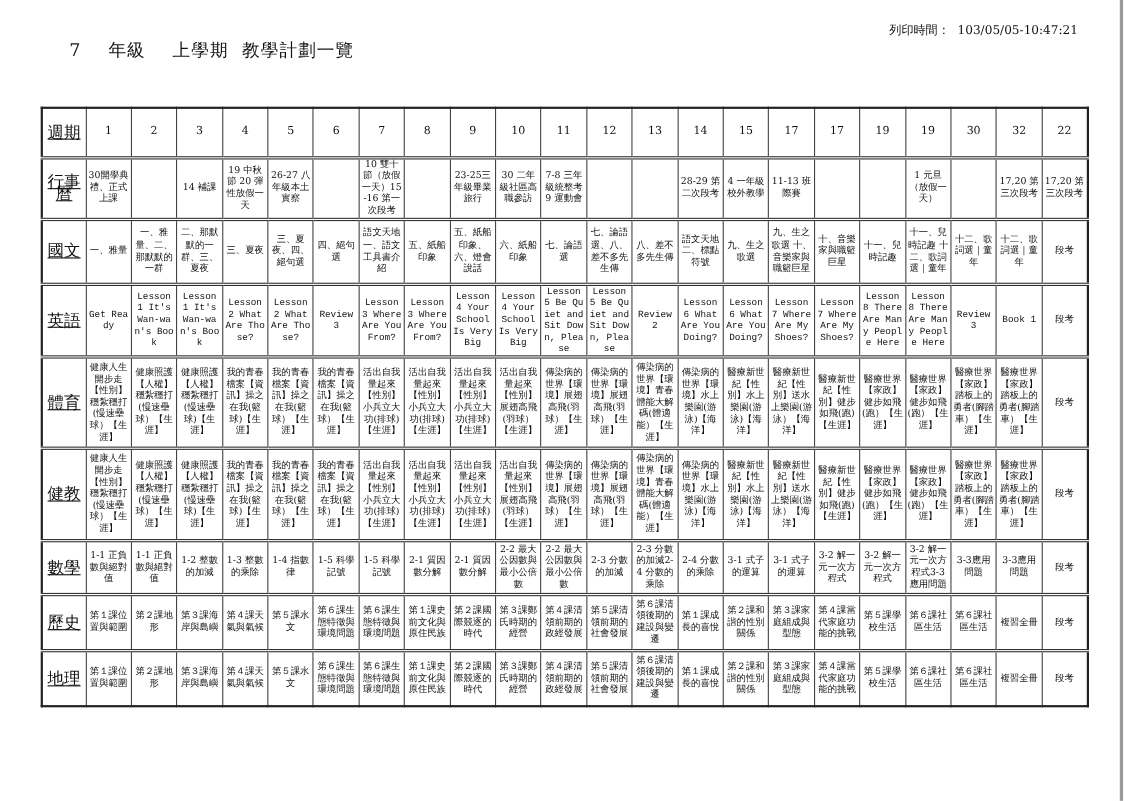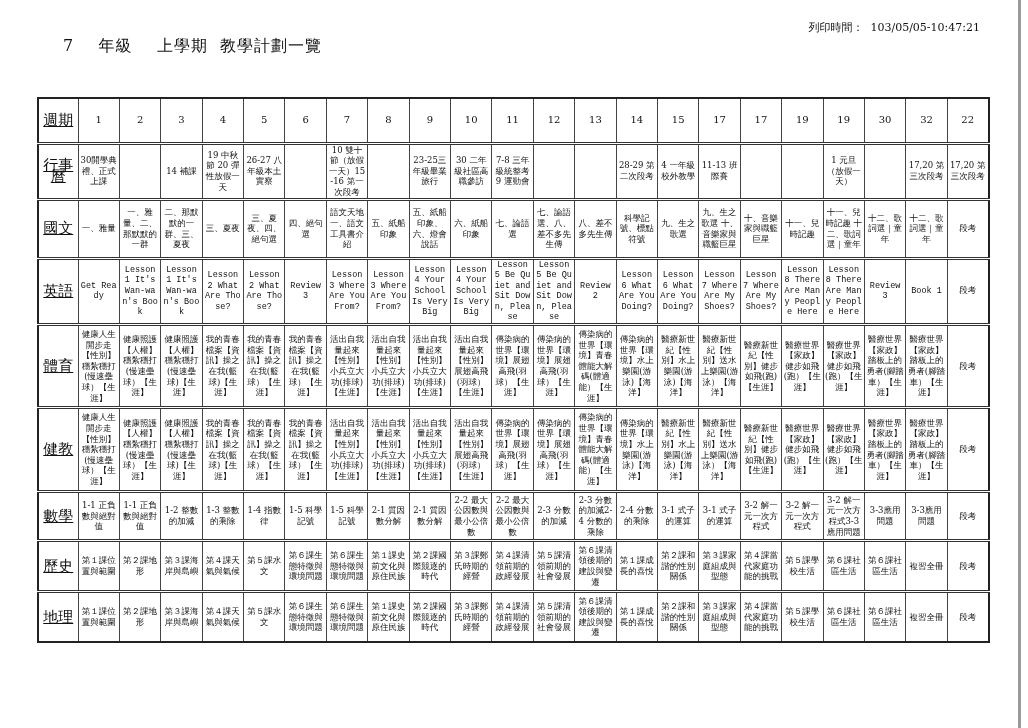--- a/index.html
+++ b/index.html
@@ -115,21 +115,21 @@
         <td>三、夏夜</td>
         <td>三、夏夜、四、絕句選</td>
         <td>四、絕句選</td>
         <td>語文天地一、語文工具書介紹</td>
         <td>五、紙船印象</td>
         <td>五、紙船印象、六、燈會說話</td>
         <td>六、紙船印象</td>
         <td>七、論語選</td>
         <td>七、論語選、八、差不多先生傳</td>
         <td>八、差不多先生傳</td>
-        <td>科學記號、標點符號</td>
+        <td>語文天地二、標點符號</td>
         <td>九、生之歌選</td>
         <td>九、生之歌選 十、音樂家與職籃巨星</td>
         <td>十、音樂家與職籃巨星</td>
         <td>十一、兒時記趣</td>
         <td>十一、兒時記趣 十二、歌詞選｜童年</td>
         <td>十二、歌詞選｜童年</td>
         <td>十二、歌詞選｜童年</td>
         <td>段考</td>
       </tr>
       <tr class="sep eng" style="height: 62px;">

